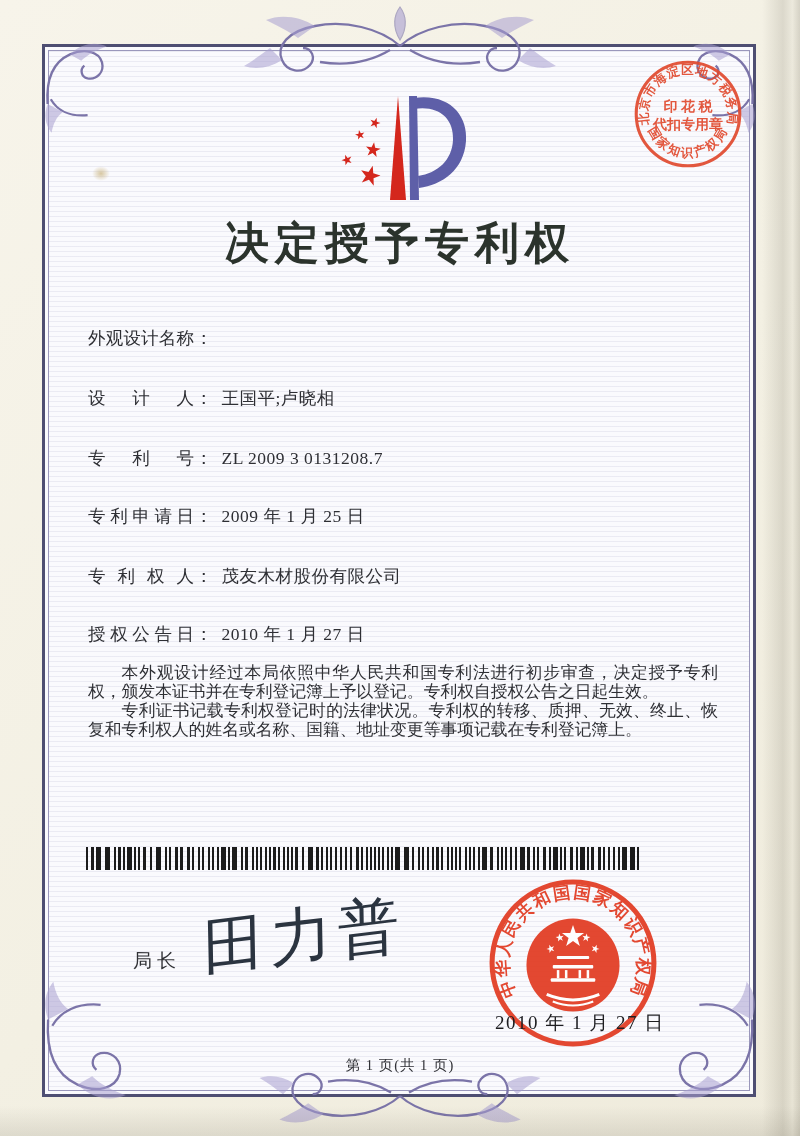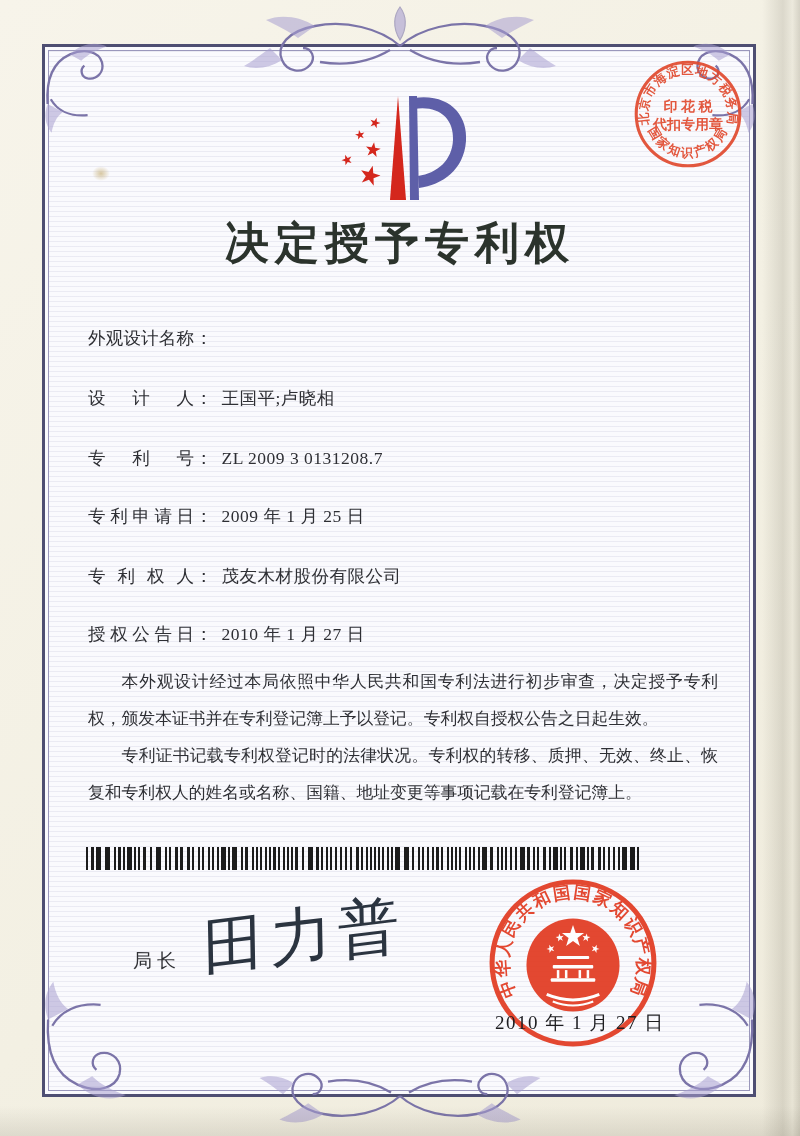--- a/index.html
+++ b/index.html
@@ -33,21 +33,21 @@
 
   .title{position:absolute;left:0;width:800px;top:214px;text-align:center;
     font-size:44px;font-weight:bold;color:#2b332c;letter-spacing:6px;}
 
   .fields{position:absolute;left:88px;top:326px;width:628px;height:330px;}
   .frow{position:absolute;left:0;display:flex;align-items:baseline;font-size:17.5px;color:#2e2f34;white-space:nowrap;}
   .flabel{display:inline-flex;justify-content:space-between;width:106px;}
   .fcolon{margin-left:1px;}
   .fvalue{margin-left:9px;letter-spacing:.5px;}
 
-  .paras{position:absolute;left:88px;top:663px;width:630px;font-size:16.8px;line-height:37px;
+  .paras{position:absolute;left:88px;top:663px;width:630px;font-size:16.8px;line-height:19px;
     color:#2e2f34;text-align:justify;}
   .paras p{margin:0;text-indent:2em;}
 
   .barcode{position:absolute;left:86px;top:847px;height:23px;display:flex;align-items:stretch;}
   .bar{background:#1c1c1c;flex:none;}
 
   .sig-label{position:absolute;left:133px;top:948px;font-size:19px;letter-spacing:5px;color:#2f3034;}
   .sig-name{position:absolute;left:202px;top:894px;font-size:62px;color:#2b3440;
     transform:rotate(-7deg) skewX(-6deg);letter-spacing:6px;font-weight:500;z-index:4;}
 
@@ -337,16 +337,17 @@
         <rect x="99.5" y="93" width="2.5" height="8"></rect>
         <rect x="64" y="101" width="44" height="3.5" rx="1"></rect>
       </g>
       <path d="M60,117 Q86,128 112,117" fill="none" stroke="#fff" stroke-width="3"></path>
       <path d="M66,124 Q86,132 106,124" fill="none" stroke="#fff" stroke-width="2"></path>
     </g>
   </svg>
 
   <div class="issue-date">2010 年 1 月 27 日</div>
 
+  <div class="footer">第 1 页(共 1 页)</div>
 
   <div class="edge-r"></div>
   <div class="edge-b"></div>
 </div>
 
 </body></html>

